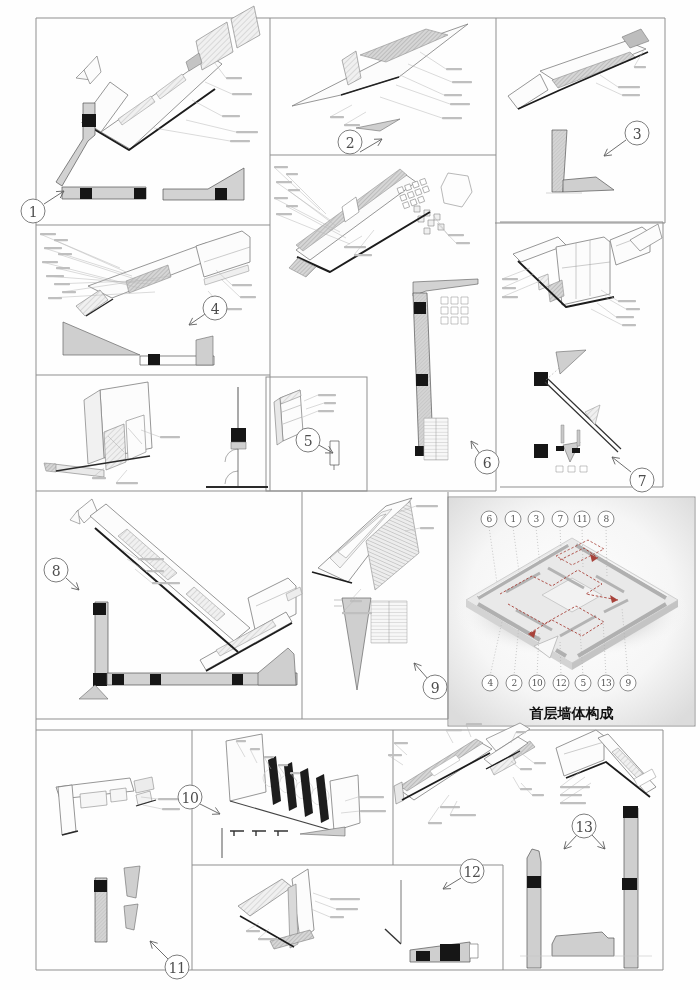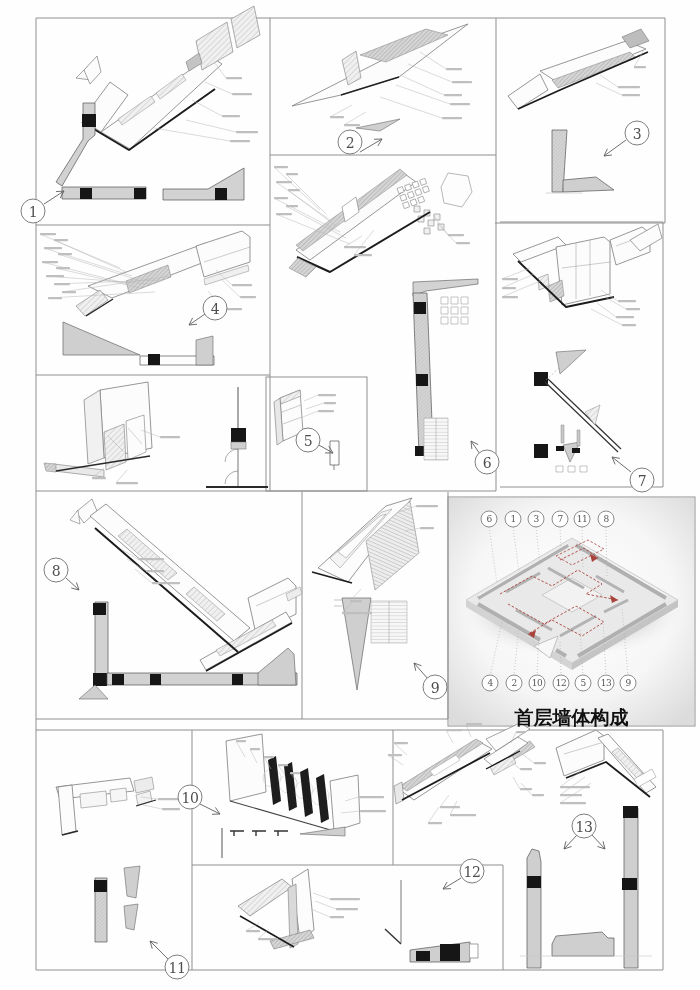--- a/index.html
+++ b/index.html
@@ -8,21 +8,21 @@
   .sheet svg.art{position:absolute;left:0;top:0;}
   .num-circle{position:absolute;width:23px;height:23px;border:1px solid #7e7e7e;border-radius:50%;
     background:#fff;display:flex;align-items:center;justify-content:center;
     font-family:"DejaVu Serif",serif;font-size:14px;color:#4d4d4d;line-height:1;
     transform:translate(-50%,-50%);letter-spacing:-0.5px;}
   .key-circle{position:absolute;width:15px;height:15px;border:1px solid #8d8d8d;border-radius:50%;
     background:#fff;display:flex;align-items:center;justify-content:center;
     font-family:"DejaVu Serif",serif;font-size:9px;color:#555;line-height:1;
     transform:translate(-50%,-50%);letter-spacing:-0.5px;}
   .key-caption{position:absolute;left:448px;top:705px;width:247px;text-align:center;
-    font-family:"DejaVu Sans",sans-serif;font-weight:700;font-size:19px;color:#101010;}
+    font-family:"DejaVu Sans",sans-serif;font-weight:700;font-size:14px;color:#101010;}
 </style>
 </head>
 <body>
 
 <div class="sheet">
 <svg class="art" width="700" height="990" viewBox="0 0 700 990">
   <defs>
     <pattern id="ph" width="4" height="4" patternUnits="userSpaceOnUse" patternTransform="rotate(45)">
       <rect width="4" height="4" fill="#f0f0f0"></rect>
           <line x1="0" y1="0" x2="0" y2="4" stroke="#b4b4b4" stroke-width="0.8"></line>

